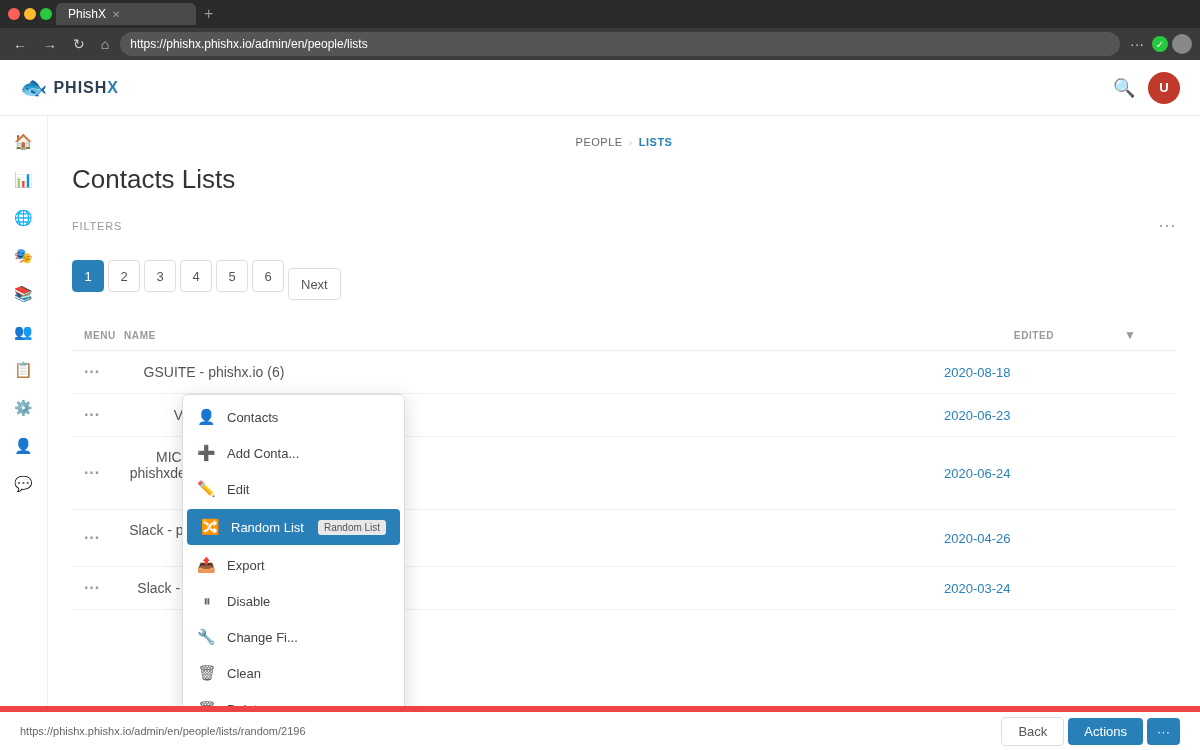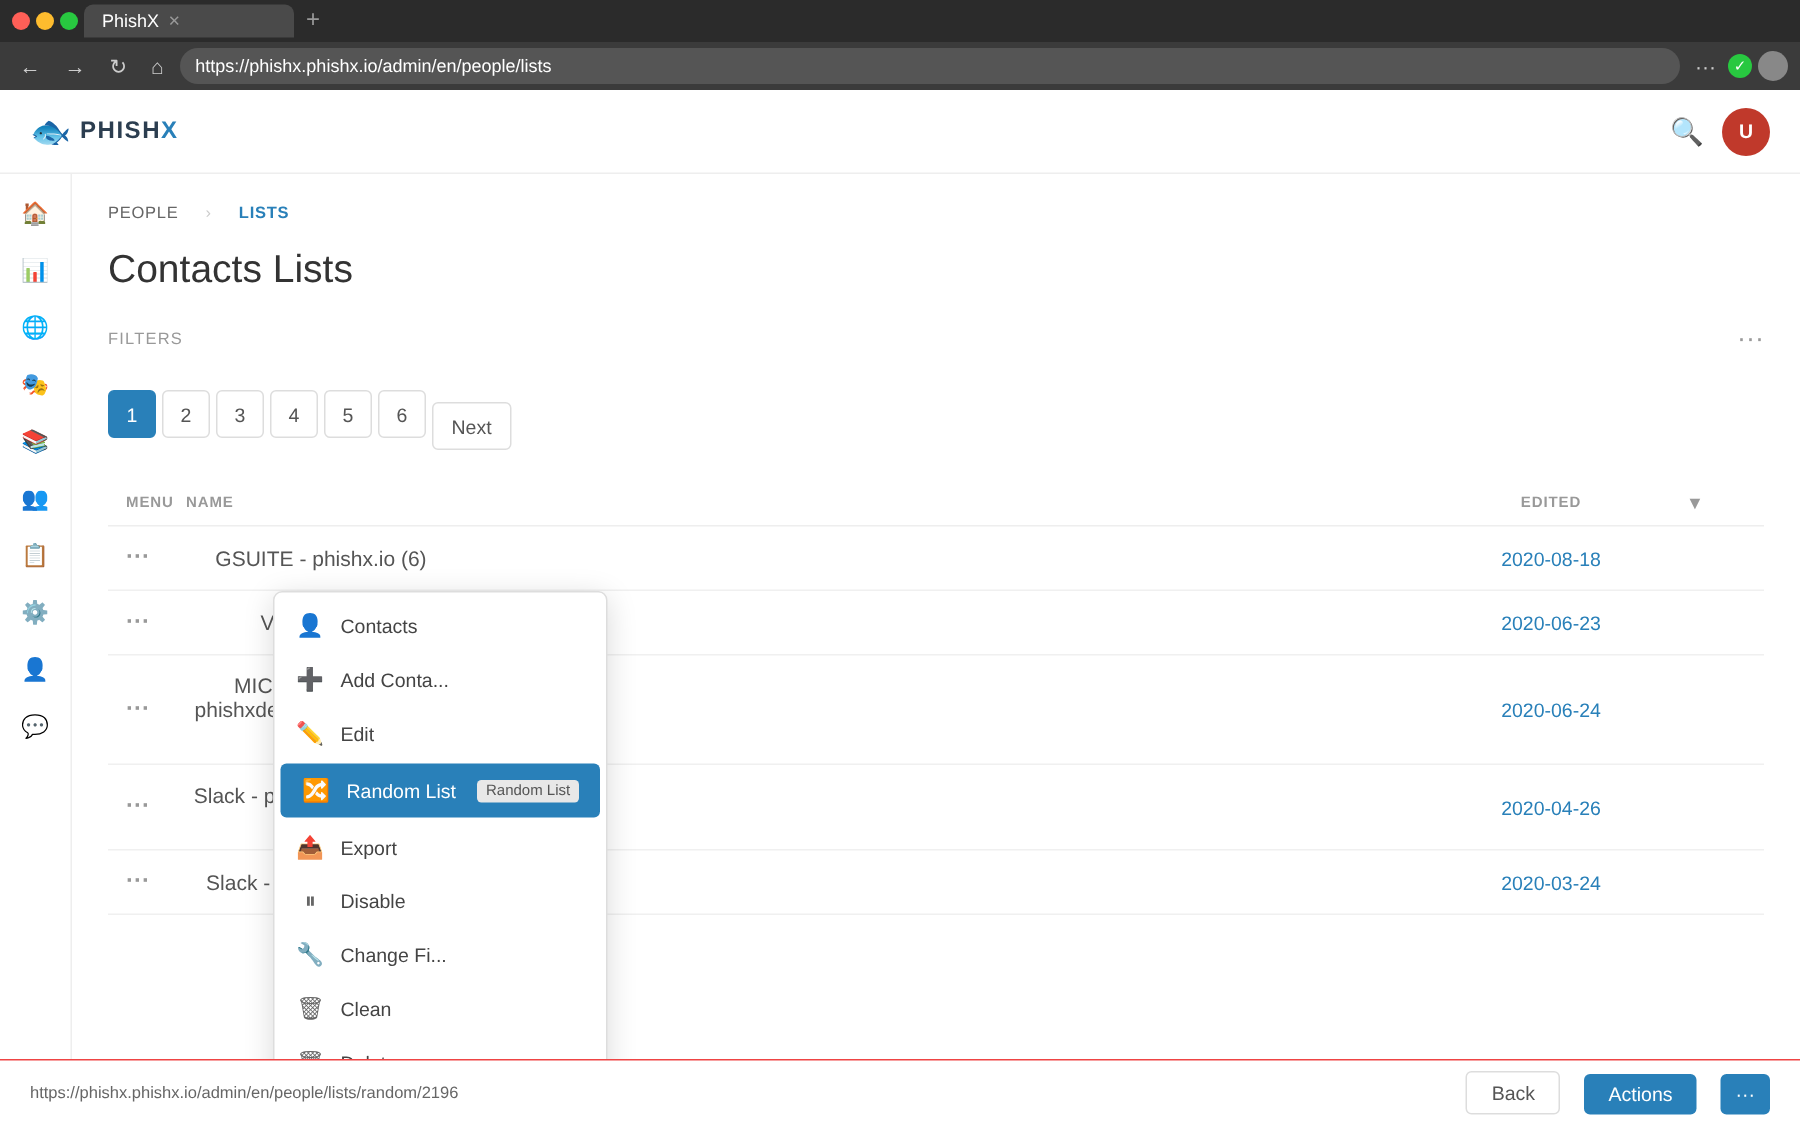--- a/index.html
+++ b/index.html
@@ -37,21 +37,21 @@
     .avatar-main { width: 32px; height: 32px; border-radius: 50%; background: #c0392b; display: flex; align-items: center; justify-content: center; color: white; font-size: 13px; font-weight: bold; }
 
     
     .page-area { display: flex; flex: 1; overflow: hidden; }
     .left-nav { width: 48px; background: #fff; border-right: 1px solid #eee; display: flex; flex-direction: column; align-items: center; padding: 8px 0; gap: 2px; }
     .left-nav-icon { width: 36px; height: 36px; display: flex; align-items: center; justify-content: center; border-radius: 6px; color: #8fa3b3; cursor: pointer; font-size: 15px; }
     .left-nav-icon.active { color: #2980b9; }
 
     .content-area { flex: 1; padding: 20px 24px; overflow-y: auto; position: relative; }
 
-    .breadcrumb { display: flex; align-items: center; gap: 18px; font-size: 11px; color: #999; margin-bottom: 16px; text-transform: uppercase; letter-spacing: 0.5px; }
+    .breadcrumb { display: flex; align-items: center; gap: 6px; font-size: 11px; color: #999; margin-bottom: 16px; text-transform: uppercase; letter-spacing: 0.5px; justify-content: center; }
     .breadcrumb-sep { color: #ccc; }
     .breadcrumb-link { color: #666; cursor: pointer; }
     .breadcrumb-current { color: #2980b9; font-weight: 600; }
 
     .page-title { font-size: 26px; font-weight: 300; color: #333; margin-bottom: 20px; }
 
     .filters-bar { display: flex; align-items: center; justify-content: space-between; margin-bottom: 16px; }
     .filters-label { font-size: 11px; text-transform: uppercase; color: #999; letter-spacing: 0.8px; font-weight: 400; }
     .filters-dots { color: #999; font-size: 18px; cursor: pointer; }
 
@@ -61,35 +61,35 @@
     .page-btn-next { padding: 0 12px; width: auto; margin-top: 16px; }
 
     
     .table-header { display: grid; grid-template-columns: 40px 180px 1fr 180px 40px; align-items: center; padding: 8px 12px; border-bottom: 1px solid #eee; }
     .th { font-size: 10px; text-transform: uppercase; color: #999; font-weight: 700; letter-spacing: 0.6px; }
     .th.right { text-align: center; }
 
     .table-row { display: grid; grid-template-columns: 40px 180px 1fr 180px 40px; align-items: center; padding: 12px; border-bottom: 1px solid #f0f0f0; position: relative; }
     .menu-dots { color: #999; cursor: pointer; font-size: 16px; font-weight: bold; }
     .row-name { font-size: 14px; color: #555; text-align: center; }
-    .row-date { font-size: 13px; color: #2980b9; text-align: center; }
+    .row-date { font-size: 13px; color: #2980b9; text-align: left; }
     .sort-arrow { color: #999; font-size: 12px; }
 
     
     .dropdown-menu { position: absolute; left: 100px; top: 370px; background: #fff; border: 1px solid #ddd; border-radius: 6px; box-shadow: 0 4px 20px rgba(0,0,0,0.15); z-index: 100; min-width: 190px; padding: 4px 0; }
     .dropdown-item { display: flex; align-items: center; gap: 10px; padding: 9px 14px; cursor: pointer; font-size: 13px; color: #444; }
     .dropdown-item.active { background: #2980b9; color: #fff; border-radius: 4px; margin: 2px 4px; }
     .dropdown-item.active .di-icon { color: #fff; }
     .di-icon { font-size: 15px; color: #666; width: 20px; text-align: center; }
     .tooltip-badge { background: #e8e8e8; color: #555; font-size: 10px; padding: 2px 6px; border-radius: 3px; margin-left: 4px; }
 
     
-    .bottom-bar { height: 44px; background: #fff; border-top: 1px solid #ef4444; display: flex; align-items: center; justify-content: space-between; padding: 12px 20px; }
+    .bottom-bar { height: 44px; background: #fff; border-top: 6px solid #ef4444; display: flex; align-items: center; justify-content: space-between; padding: 12px 20px; }
     .url-status { font-size: 11px; color: #666; }
-    .bottom-actions { display: flex; align-items: flex-end; gap: 16px; }
+    .bottom-actions { display: flex; align-items: center; gap: 4px; }
     .back-btn { padding: 6px 16px; background: #fff; border: 1px solid #ddd; border-radius: 4px; cursor: pointer; font-size: 13px; color: #555; }
     .actions-btn { padding: 6px 16px; background: #2980b9; color: #fff; border: none; border-radius: 4px; cursor: pointer; font-size: 13px; font-weight: 500; }
     .actions-more { padding: 6px 10px; background: #2980b9; color: #fff; border: none; border-radius: 4px; cursor: pointer; font-size: 13px; }
 
     
     .phishx-logo { display: flex; align-items: center; gap: 6px; }
     .phishx-icon { color: #2980b9; font-size: 22px; }
     .phishx-text { font-size: 16px; font-weight: 700; color: #2c3e50; letter-spacing: 1px; }
     .phishx-text span { color: #2980b9; }
   </style>

